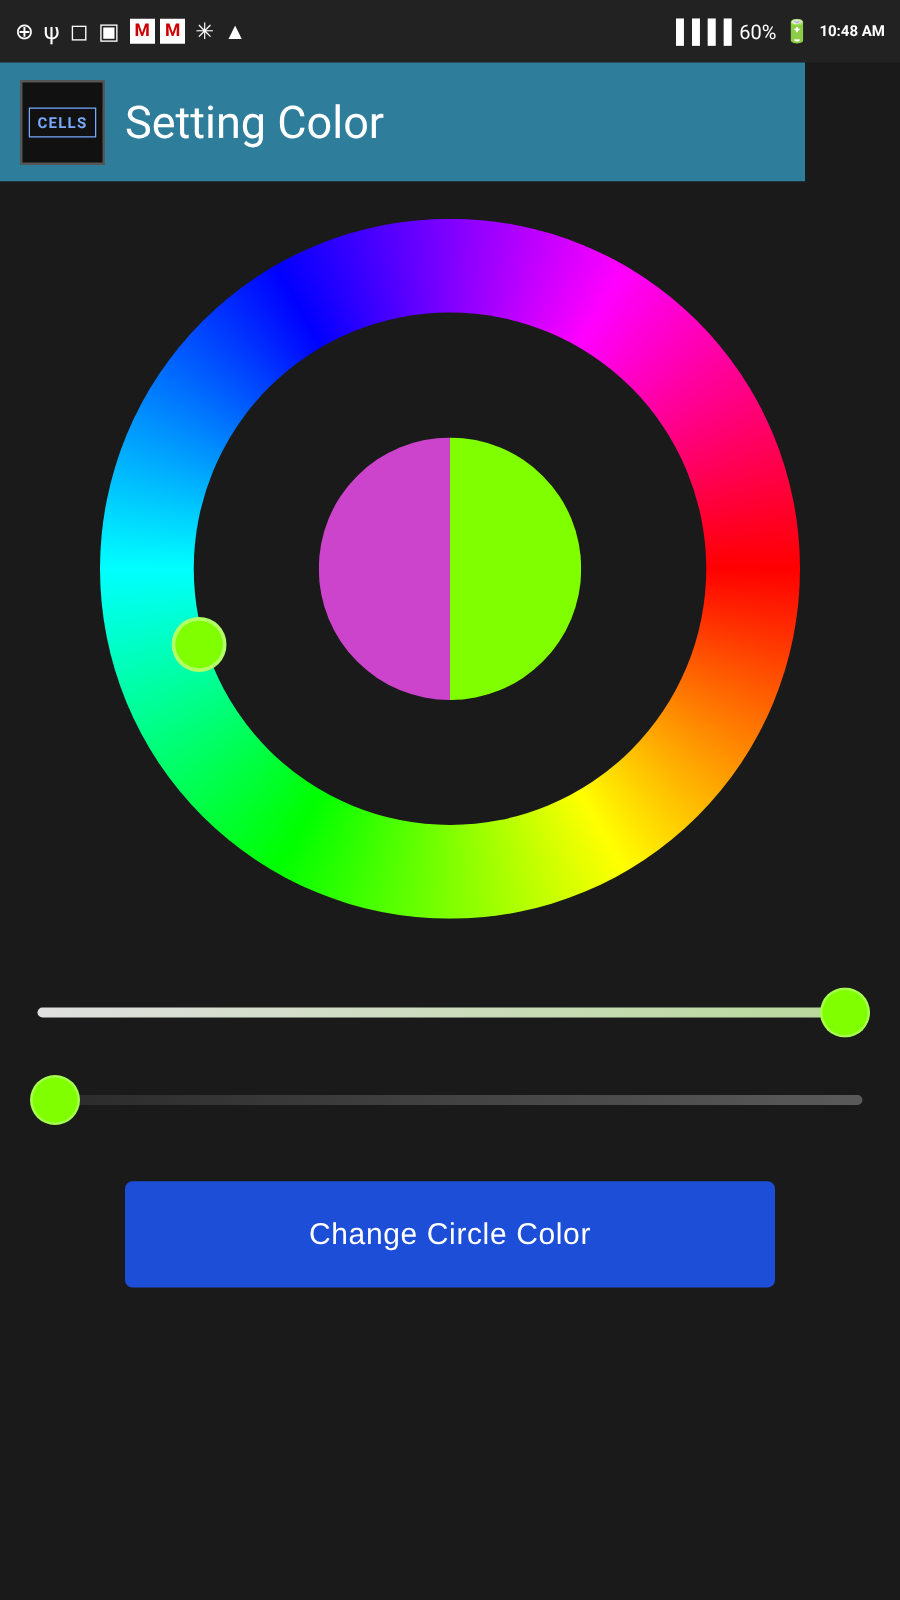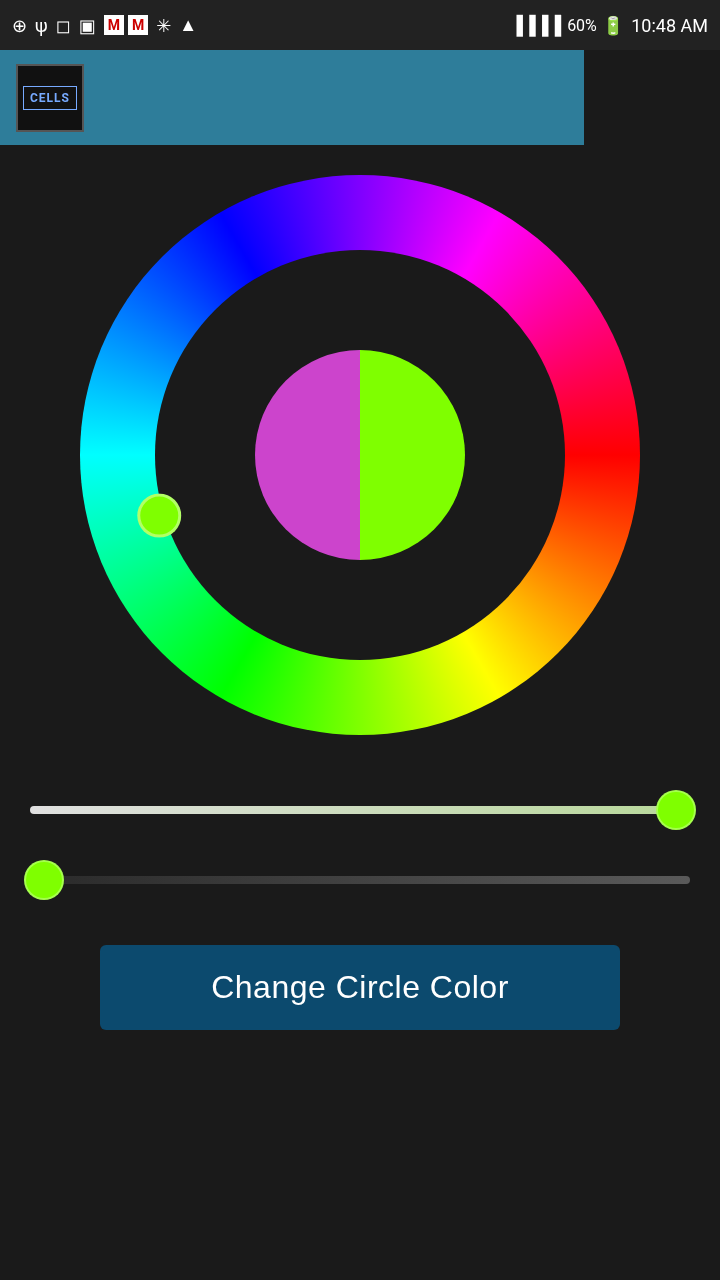--- a/index.html
+++ b/index.html
@@ -42,28 +42,28 @@
       color: #fff;
       font-size: 16px;
     }
 
     .battery-text {
       font-size: 16px;
       color: #fff;
     }
 
     .time-text {
-      font-size: 18px;
-      color: #fff;
-      font-weight: 400;
+      font-size: 12px;
+      color: #fff;
+      font-weight: 700;
     }
 
     
     #app-bar {
-      width: 584px;
+      width: 644px;
       height: 95px;
       background: #2e7d9a;
       display: flex;
       align-items: center;
       padding: 0 16px;
       gap: 16px;
     }
 
     #app-icon {
       width: 68px;
@@ -198,25 +198,25 @@
     }
 
     .thumb-2 {
       left: -6px;
     }
 
     
     #change-color-btn {
       width: 520px;
       height: 85px;
-      background: #0c4a6e;
+      background: #1d4ed8;
       border: none;
       border-radius: 6px;
       color: #fff;
-      font-size: 32px;
+      font-size: 24px;
       font-weight: 400;
       cursor: pointer;
       margin-top: 30px;
       letter-spacing: 0.5px;
     }
   </style>
 </head>
 <body>
 
 <div id="status-bar">
@@ -235,20 +235,21 @@
     <span class="battery-text">60%</span>
     <span style="font-size:18px;">🔋</span>
     <span class="time-text">10:48 AM</span>
   </div>
 </div>
 
 <div id="app-bar">
   <div id="app-icon">
     <div class="app-icon-inner">CELLS</div>
   </div>
+  <span id="app-title">Setting Color</span>
 </div>
 
 <div id="main-content">
 
   <div id="color-wheel-container">
     <svg id="color-wheel-svg" viewBox="0 0 560 560" xmlns="http://www.w3.org/2000/svg">
       <defs>
         <radialGradient id="innerFade" cx="50%" cy="50%" r="50%">
           <stop offset="75%" stop-color="#1a1a1a" stop-opacity="1"></stop>
           <stop offset="100%" stop-color="#1a1a1a" stop-opacity="0"></stop>

